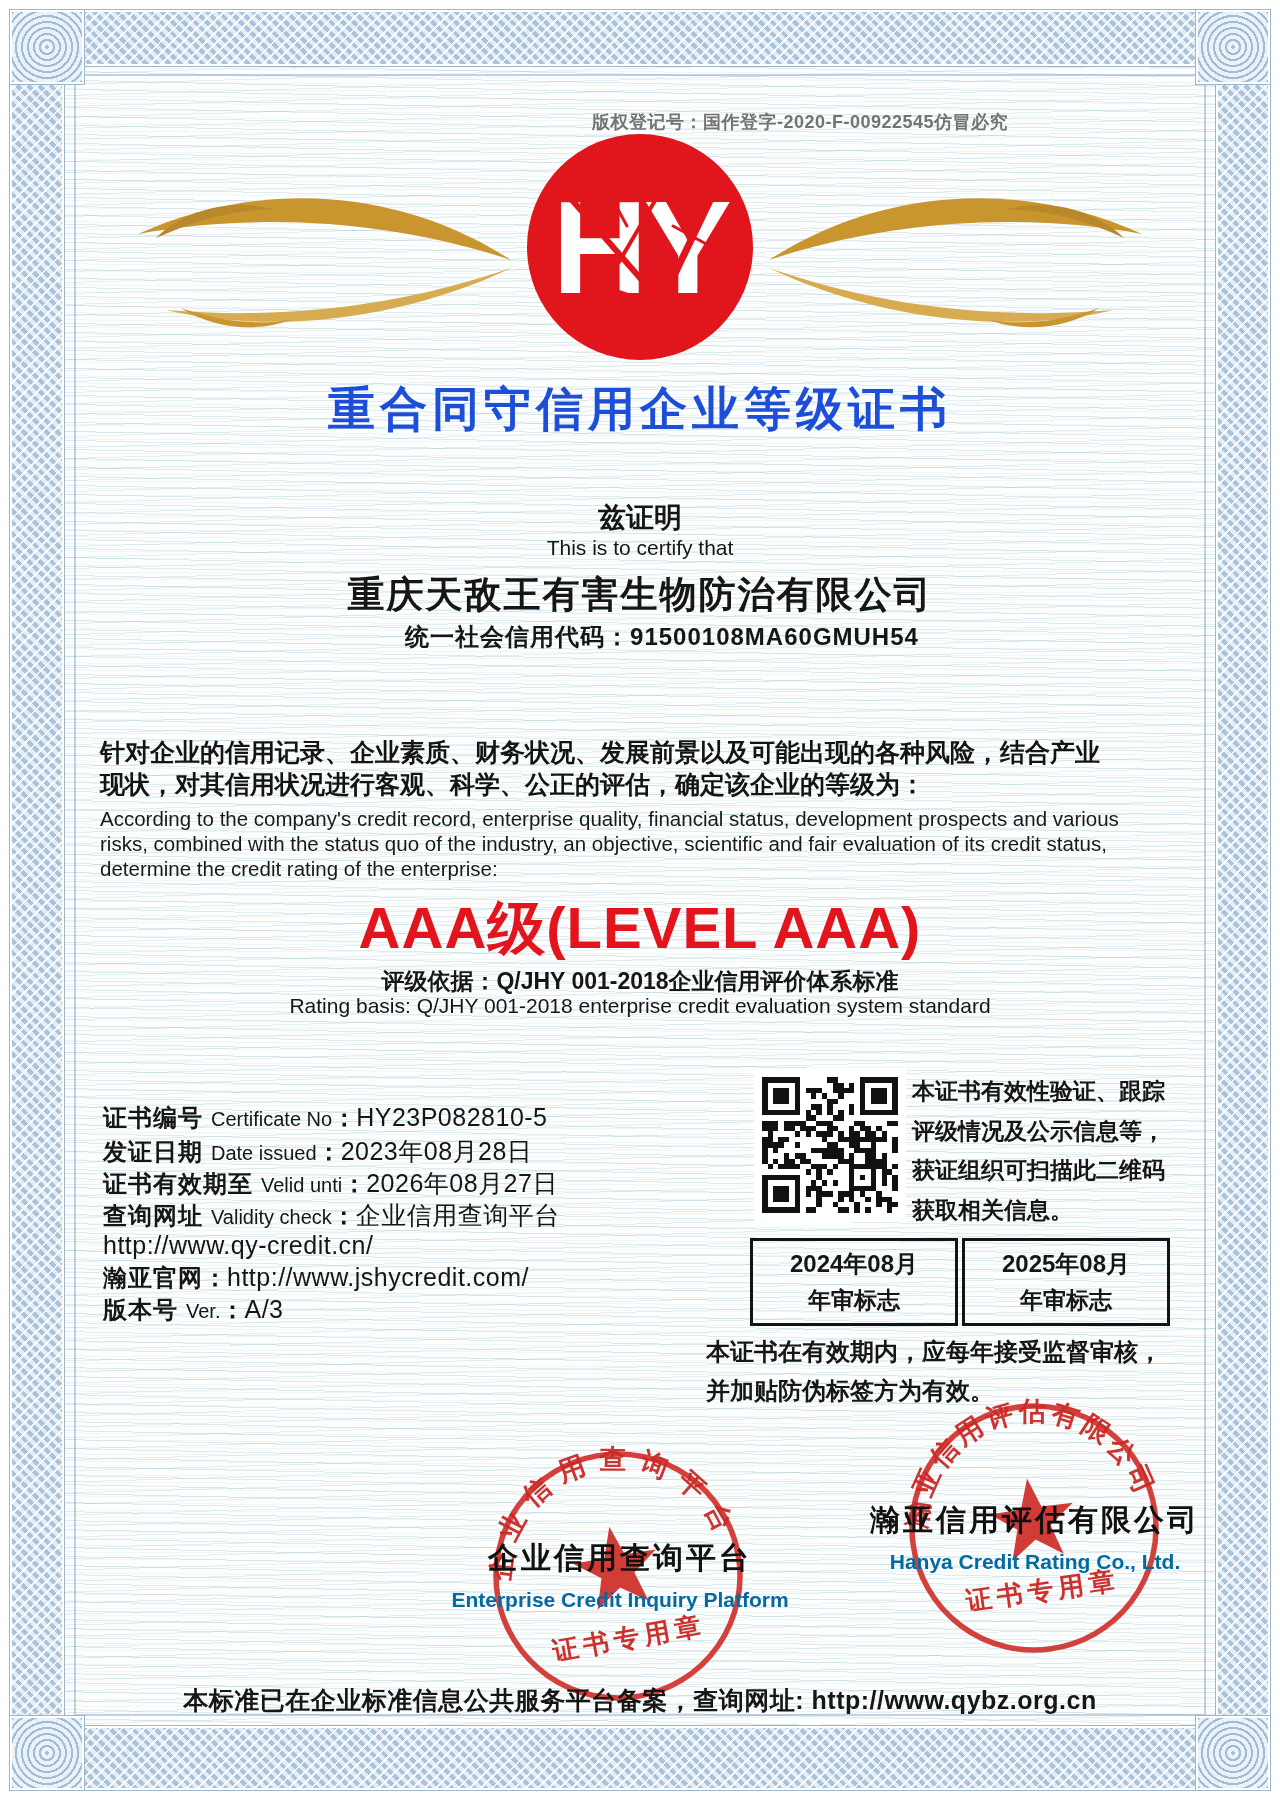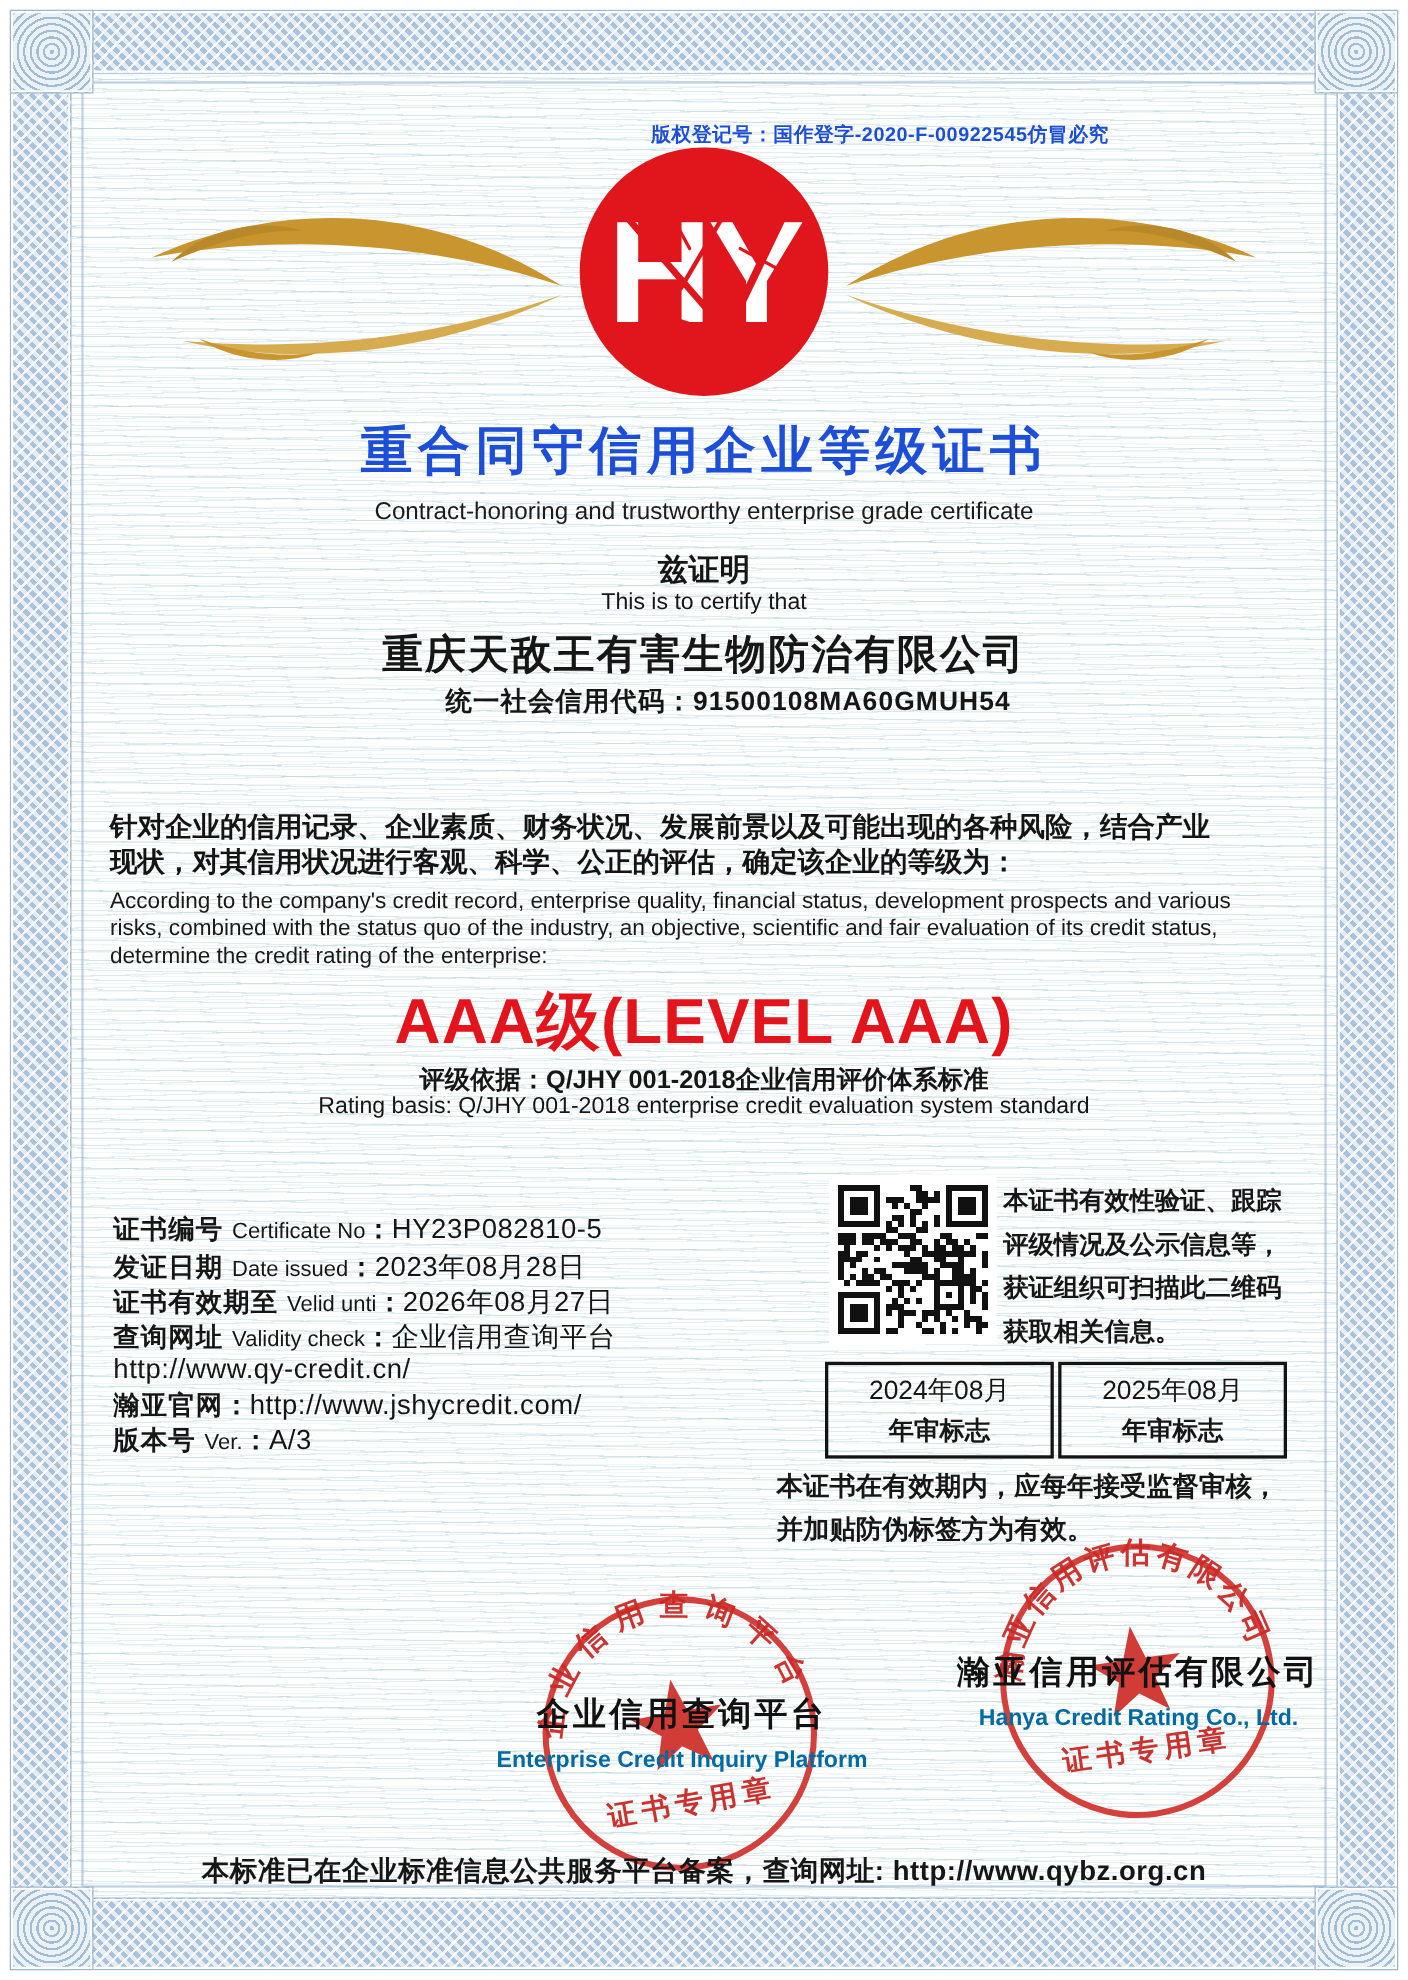--- a/index.html
+++ b/index.html
@@ -38,21 +38,21 @@
   .corner-bl{left:10px; bottom:10px;} .corner-br{right:10px; bottom:10px;}
   .inner-line{
     position:absolute; z-index:1; inset:74px 74px 84px 74px;
     border:2px solid rgba(125,158,192,.45); pointer-events:none;
   }
 
   .abs{position:absolute; z-index:4; margin:0;}
   .center{left:0; right:0; text-align:center;}
   .preline{white-space:pre-line;}
 
-  .copyright{left:592px; top:110px; font-size:18px; font-weight:600; color:#1d4ed8; letter-spacing:.5px;}
+  .copyright{left:592px; top:110px; font-size:18px; font-weight:600; color:#737373; letter-spacing:.5px;}
 
   .logo-svg{left:523px; top:130px;}
   .flourish{top:168px;}
   .flourish-left{left:126px;}
   .flourish-right{left:764px; transform:scaleX(-1);}
 
   .title-cn{top:378px; font-size:47px; font-weight:700; letter-spacing:5px; color:#1d4ed8;}
   .title-en{top:452px; font-size:22px; font-weight:500; color:#1c1c1c;}
   .certify-cn{top:499px; font-size:28px; font-weight:600;}
   .certify-en{top:536px; font-size:21px; font-weight:500;}
@@ -77,21 +77,21 @@
   .dval{font-size:25px; font-weight:500; letter-spacing:.5px;margin-top:20px;}
 
   .qr-svg{left:754px; top:1068px; background:#ffffff;}
   .qr-note{left:912px; top:1072px; width:272px; font-size:23px; line-height:39.5px; font-weight:600; text-align:left;}
 
   .abox{
     top:1238px; width:202px; height:82px; border:3px solid #141414; z-index:4; position:absolute;
     display:flex; flex-direction:column; align-items:center; justify-content:center; gap:5px;
   }
   .abox1{left:750px;} .abox2{left:962px;}
-  .abox .l1{font-size:24px; font-weight:400;}
+  .abox .l1{font-size:24px; font-weight:700;}
   .abox .l2{font-size:23px; font-weight:600;}
 
   .supervision{right:118px; top:1332px; text-align:left; font-size:24px; line-height:39px; font-weight:700;}
 
   .seal-svg{z-index:4;}
   .seal-left{left:488px; top:1446px; transform:rotate(-10deg);}
   .seal-right{left:904px; top:1398px; transform:rotate(-8deg);}
   .org{z-index:5; text-align:center; position:absolute;}
   .org-left{left:428px; top:1538px; width:384px;}
   .org-right{left:838px; top:1500px; width:394px;}
@@ -139,21 +139,20 @@
       <line x1="42" y1="62" x2="152" y2="188" stroke-width="6"></line>
       <line x1="150" y1="40" x2="96" y2="132" stroke-width="4"></line>
       <line x1="194" y1="56" x2="122" y2="206" stroke-width="7"></line>
       <line x1="60" y1="150" x2="122" y2="170" stroke-width="3"></line>
       <line x1="150" y1="96" x2="198" y2="122" stroke-width="3"></line>
       <line x1="80" y1="52" x2="104" y2="96" stroke-width="3"></line>
     </g>
   </svg>
 
   <div class="abs center title-cn">重合同守信用企业等级证书</div>
-  <div class="abs center title-en">Contract-honoring and trustworthy enterprise grade certificate</div>
   <div class="abs center certify-cn">兹证明</div>
   <div class="abs center certify-en">This is to certify that</div>
   <div class="abs center company-name">重庆天敌王有害生物防治有限公司</div>
   <div class="abs center company-code"><span>统一社会信用代码：</span><span>91500108MA60GMUH54</span></div>
 
   <div class="abs para para-cn preline">针对企业的信用记录、企业素质、财务状况、发展前景以及可能出现的各种风险，结合产业
 现状，对其信用状况进行客观、科学、公正的评估，确定该企业的等级为：</div>
   <div class="abs para para-en preline">According to the company's credit record, enterprise quality, financial status, development prospects and various
 risks, combined with the status quo of the industry, an objective, scientific and fair evaluation of its credit status,
 determine the credit rating of the enterprise:</div>

